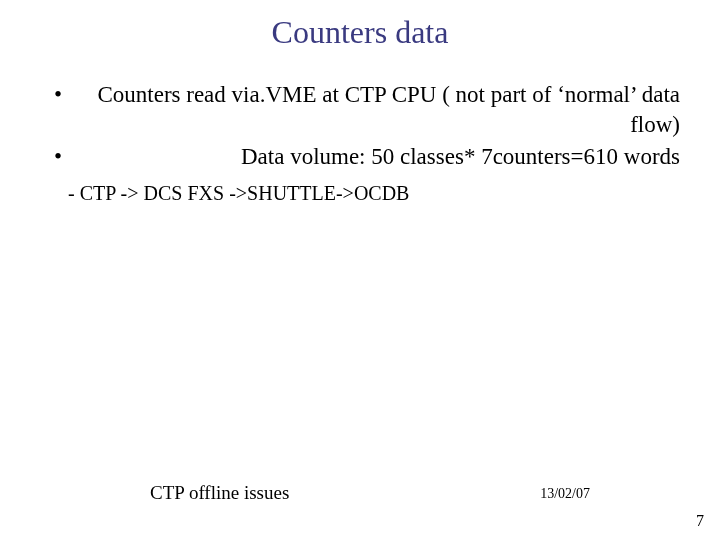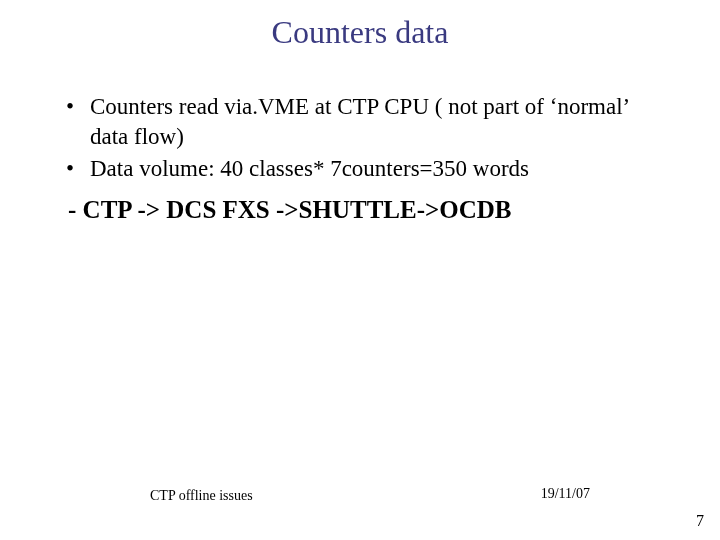--- a/index.html
+++ b/index.html
@@ -27,51 +27,51 @@
     font-size: 32px;
     color: #3a3a80;
   }
   .content {
     position: absolute;
     top: 80px;
     left: 54px;
     right: 40px;
   }
   ul.bullets {
-    margin: 12px;
+    margin: 0;
     padding: 0;
     list-style: none;
+    text-align: right;
   }
   ul.bullets > li {
     position: relative;
     padding-left: 24px;
     font-size: 23px;
     line-height: 1.3;
     margin: 0 0 2px 0;
   }
   ul.bullets > li::before {
     content: "•";
     position: absolute;
     left: 0;
     top: 0;
     font-size: 23px;
   }
   .small {
     font-size: 17px;
   }
   .subline {
-    font-size: 25px;
+    font-size: 20px;
     margin: 10px 0 10px 14px;
-    font-weight: bold;
   }
   .footer-left {
     position: absolute;
     left: 150px;
     bottom: 36px;
-    font-size: 14px;
+    font-size: 19px;
   }
   .footer-right {
     position: absolute;
     right: 130px;
     bottom: 38px;
     font-size: 14px;
   }
   .page-number {
     position: absolute;
     right: 16px;
@@ -82,22 +82,22 @@
 </head>
 <body>
 
 <div class="slide">
 
   <div class="title">Counters data</div>
 
   <div class="content">
     <ul class="bullets">
       <li>Counters read via.VME at CTP CPU ( not part of ‘normal’ data flow)</li>
-      <li>Data volume: 40 classes* 7counters=350 words</li>
+      <li>Data volume: 50 classes* 7counters=610 words</li>
     </ul>
     <div class="subline">- CTP -&gt; DCS FXS -&gt;SHUTTLE-&gt;OCDB</div>
   </div>
 
   <div class="footer-left">CTP offline issues</div>
-  <div class="footer-right">19/11/07</div>
+  <div class="footer-right">13/02/07</div>
   <div class="page-number">7</div>
 
 </div>
 
 </body></html>

